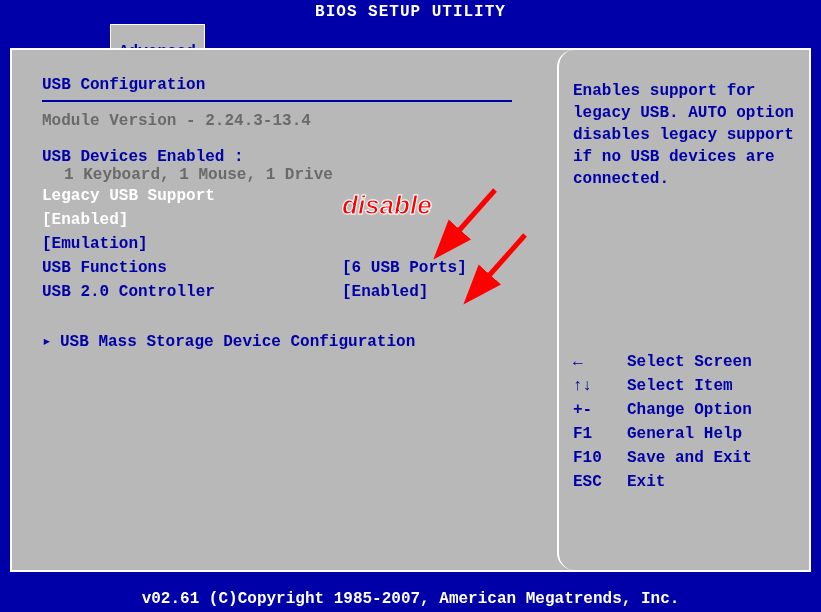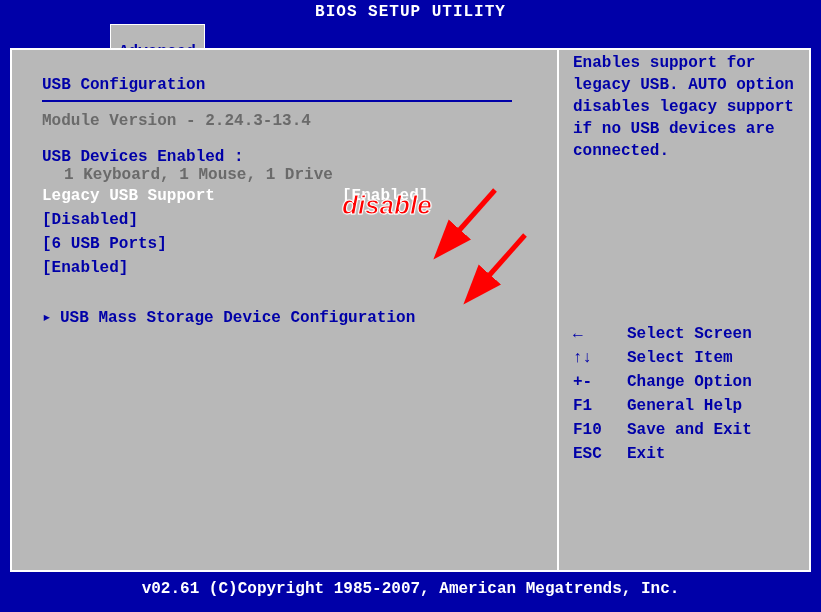--- a/index.html
+++ b/index.html
@@ -55,55 +55,56 @@
     bottom: 0;
     padding: 26px 18px;
   }
   .right-panel {
     position: absolute;
     top: 0;
     right: 0;
     width: 252px;
     bottom: 0;
     border-left: 2px solid #fff;
-    padding: 2px 14px;
-    color: #0000a8;
+    padding: 30px 14px;
+    color: #0000a8;
+    border-radius: 17px;
   }
   .section-title {
     color: #0000a8;
     margin-bottom: 6px;
   }
   .hr {
     border: none;
     border-top: 2px solid #0000a8;
     margin-bottom: 10px;
   }
   .gray-text { color: #6a6a6a; }
   .blue-text { color: #0000a8; }
-  .white-text { color: #ffffff; }
+  .white-text { color: #ffffff; flex-direction: column; }
   .info-block { margin-bottom: 18px; }
   .devices-block { }
   .settings-block { margin-bottom: 26px; }
   .row {
     display: flex;
     line-height: 24px;
   }
   .row .label { width: 300px; }
   .row .value { flex: 1; }
   .submenu-row {
     color: #0000a8;
     line-height: 24px;
   }
   .submenu-arrow { display: inline-block; width: 18px; }
   .help-text { line-height: 22px; margin-bottom: 40px; }
   .key-help { line-height: 24px; }
   .key-help .key { display: inline-block; width: 54px; }
   .footer {
     position: absolute;
-    left: 0; right: 0; bottom: 10px;
+    left: 0; right: 0; bottom: 0;
     height: 26px;
     background: #0000a8;
     color: #fff;
     text-align: center;
     line-height: 26px;
   }
   
   .annotation-text {
     position: absolute;
     color: #ff0000;
@@ -139,26 +140,28 @@
     <div class="devices-block">
       <div class="blue-text">USB Devices Enabled :</div>
       <div class="gray-text" style="padding-left:22px">1 Keyboard, 1 Mouse, 1 Drive</div>
     </div>
     <div class="settings-block">
       <div class="row white-text">
         <span class="label">Legacy USB Support</span>
         <span class="value">[Enabled]</span>
       </div>
       <div class="row blue-text">
-        <span class="value">[Disabled]</span>
+        <span class="value">[Emulation]</span>
       </div>
       <div class="row blue-text">
+        <span class="label">USB Functions</span>
         <span class="value">[6 USB Ports]</span>
       </div>
       <div class="row blue-text">
+        <span class="label">USB 2.0 Controller</span>
         <span class="value">[Enabled]</span>
       </div>
     </div>
     <div class="submenu-row">
       <span class="submenu-arrow">▸</span><span>USB Mass Storage Device Configuration</span>
     </div>
   </div>
 
   <div class="right-panel">
     <div class="help-text">Enables support for legacy USB. AUTO option disables legacy support if no USB devices are connected.</div>

